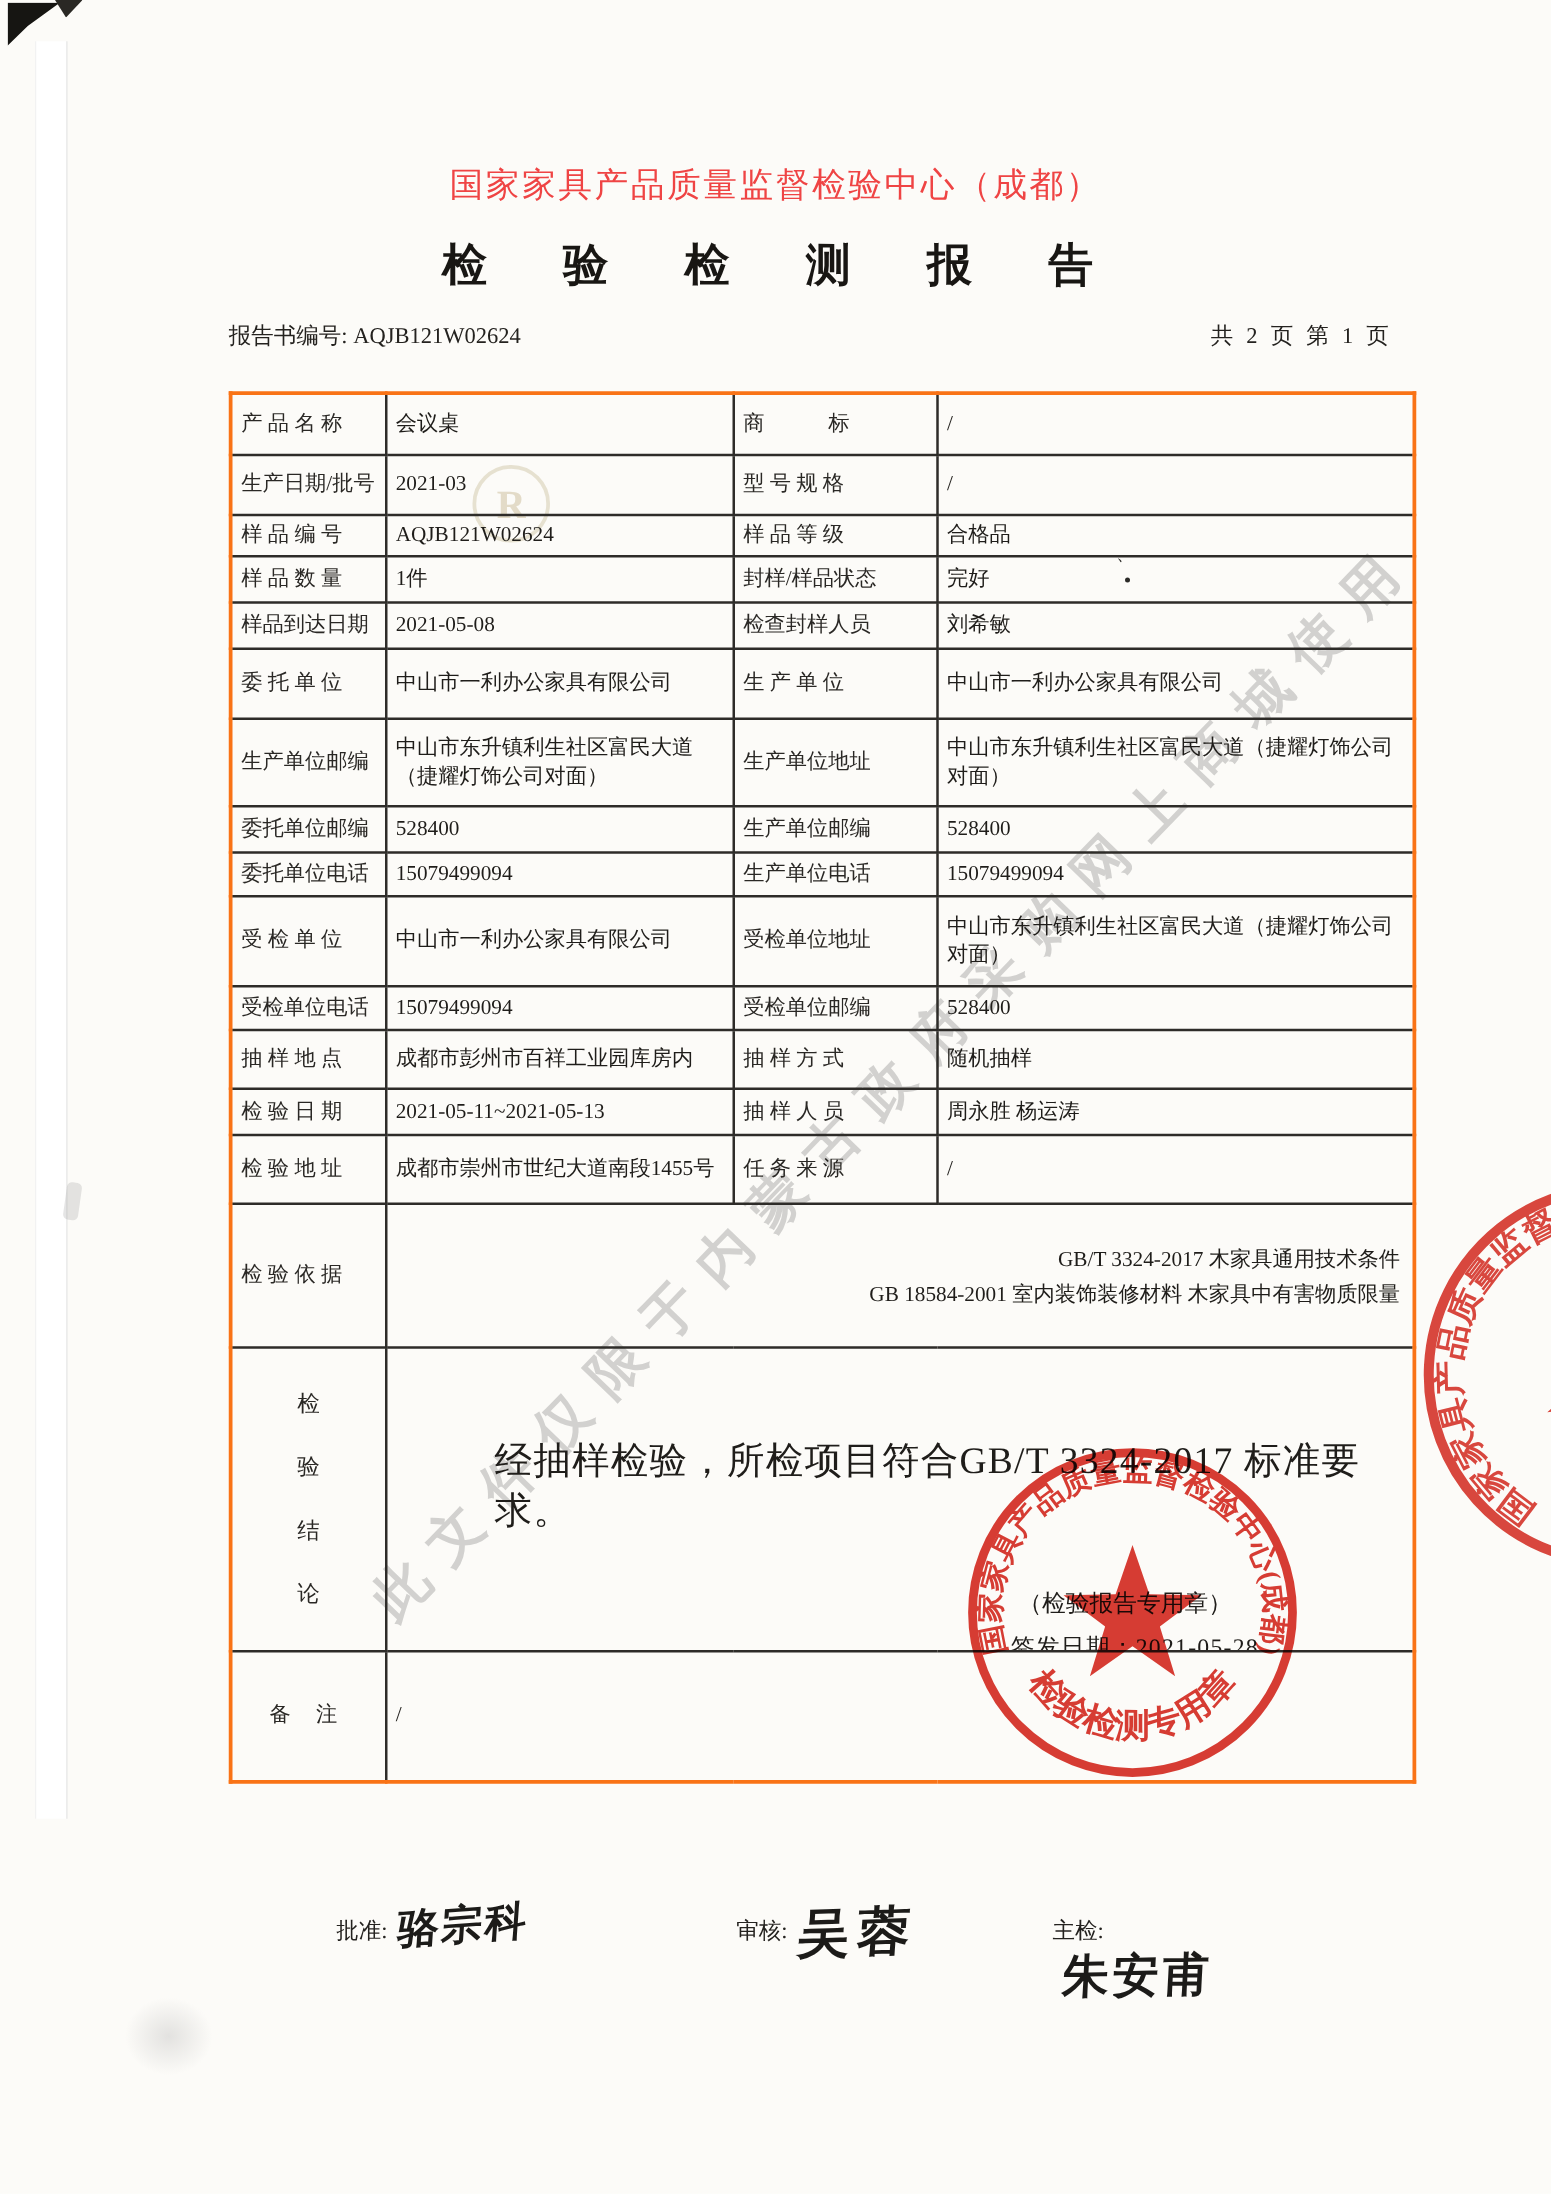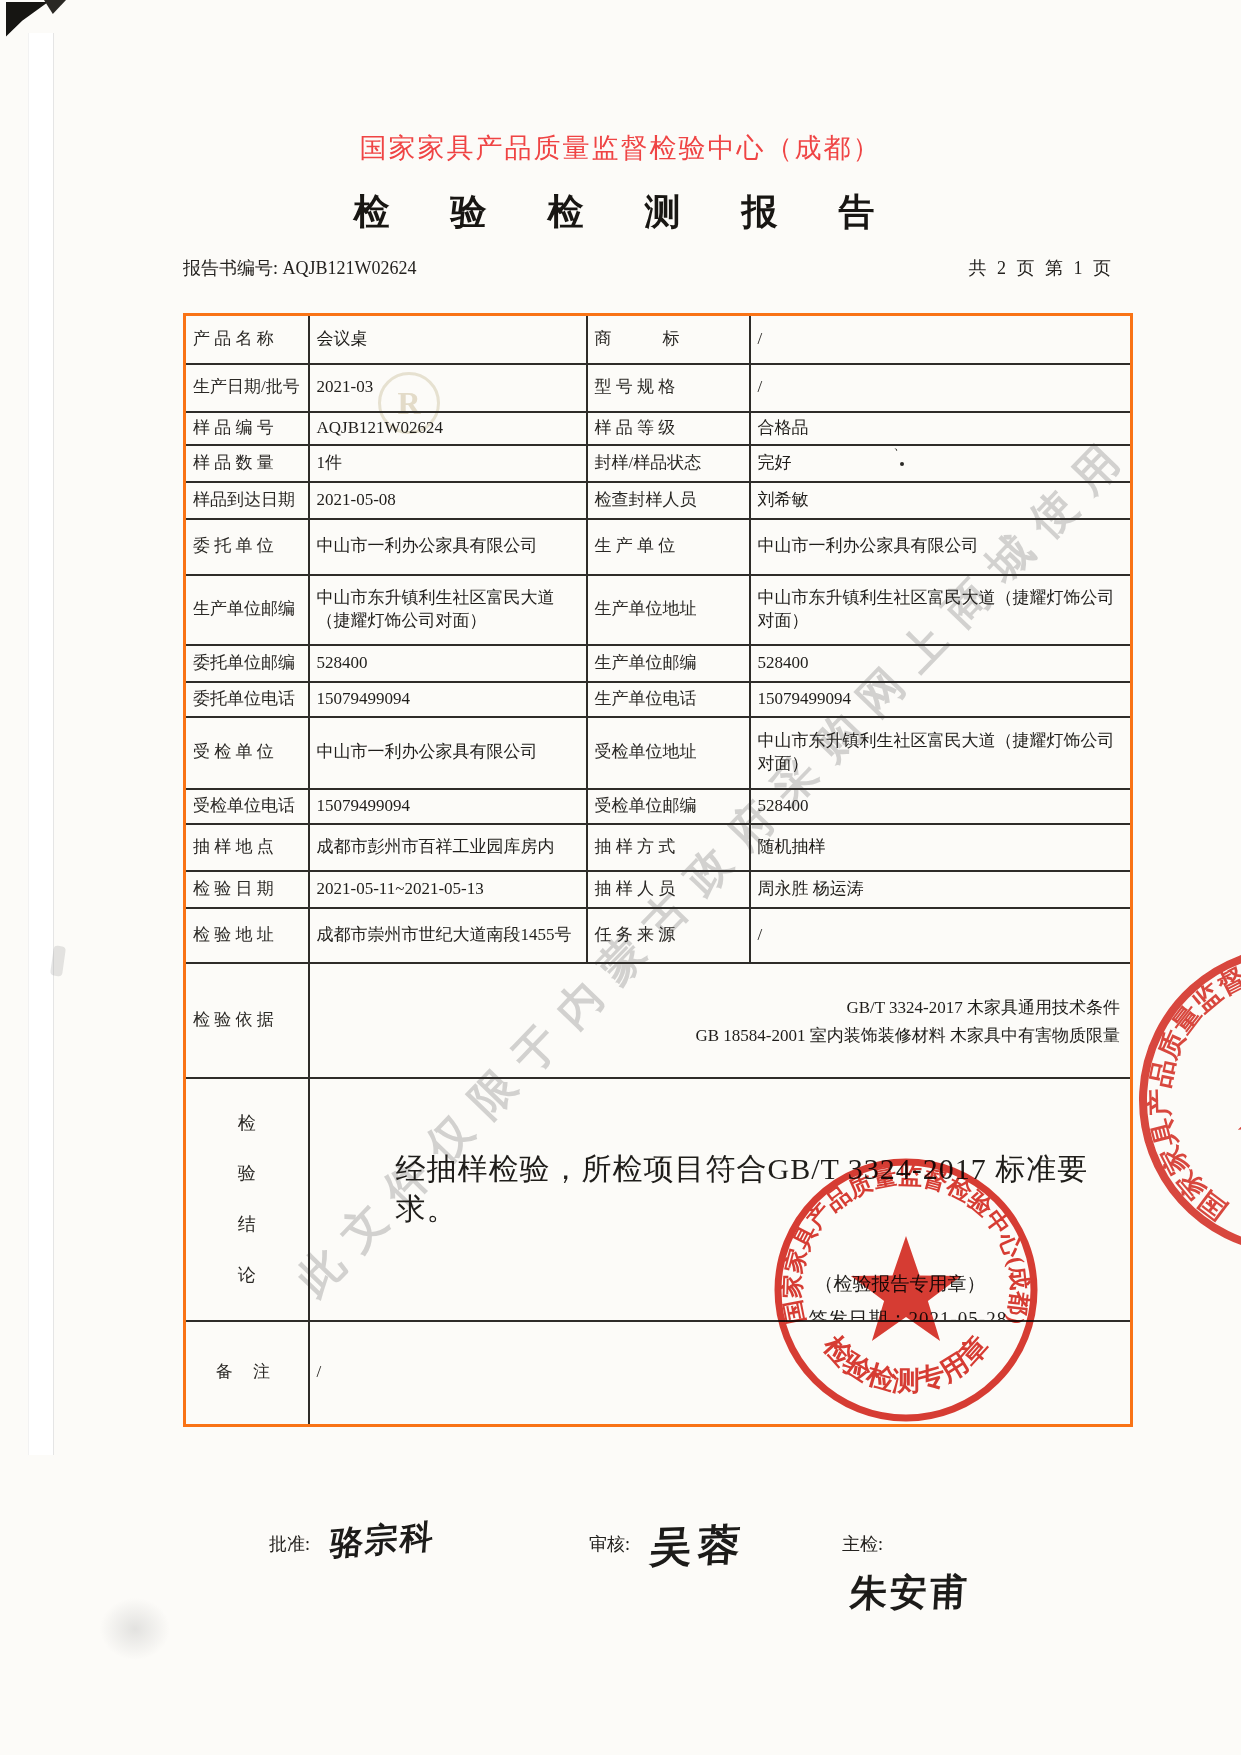--- a/index.html
+++ b/index.html
@@ -49,21 +49,21 @@
   .basis-cell div{margin:5px 0;text-align:right;}
   .concl-lbl{text-align:center;}
   .concl-lbl .vchars{display:flex;flex-direction:column;align-items:center;justify-content:space-evenly;height:230px;font-size:18px;letter-spacing:0;}
   .concl-cell{position:relative;padding:0 !important;}
   .concl-text{position:absolute;left:86px;top:70px;font-size:30px;letter-spacing:1px;}
   .seal-note{position:absolute;left:505px;top:192px;font-size:19px;}
   .issue-date{position:absolute;left:499px;top:227px;font-size:19px;letter-spacing:1px;}
   .remark-lbl{text-align:center;letter-spacing:8px;}
   
   .sig-row{position:absolute;left:183px;top:1518px;width:947px;height:70px;}
-  .sig{position:absolute;display:flex;align-items:flex-start;gap:12px;}
+  .sig{position:absolute;display:flex;align-items:flex-start;}
   .sig .sig-label{font-size:18px;margin-top:14px;}
   .handwrite{font-weight:bold;color:#1c1b19;display:inline-block;margin-left:8px;}
   .hw1{font-size:33px;transform:rotate(-4deg) skewX(-8deg);letter-spacing:2px;}
   .hw2{font-size:42px;transform:rotate(-2deg) skewX(-6deg);letter-spacing:6px;}
   .hw3{font-size:37px;transform:rotate(-1deg) skewX(-4deg);letter-spacing:3px;}
   .sig-approve{left:86px;top:0;}
   .sig-review{left:406px;top:0;}
   .sig-chief{left:659px;top:0;flex-direction:column;}
   
   .stamp-main{position:absolute;left:768px;top:1152px;width:276px;height:276px;

